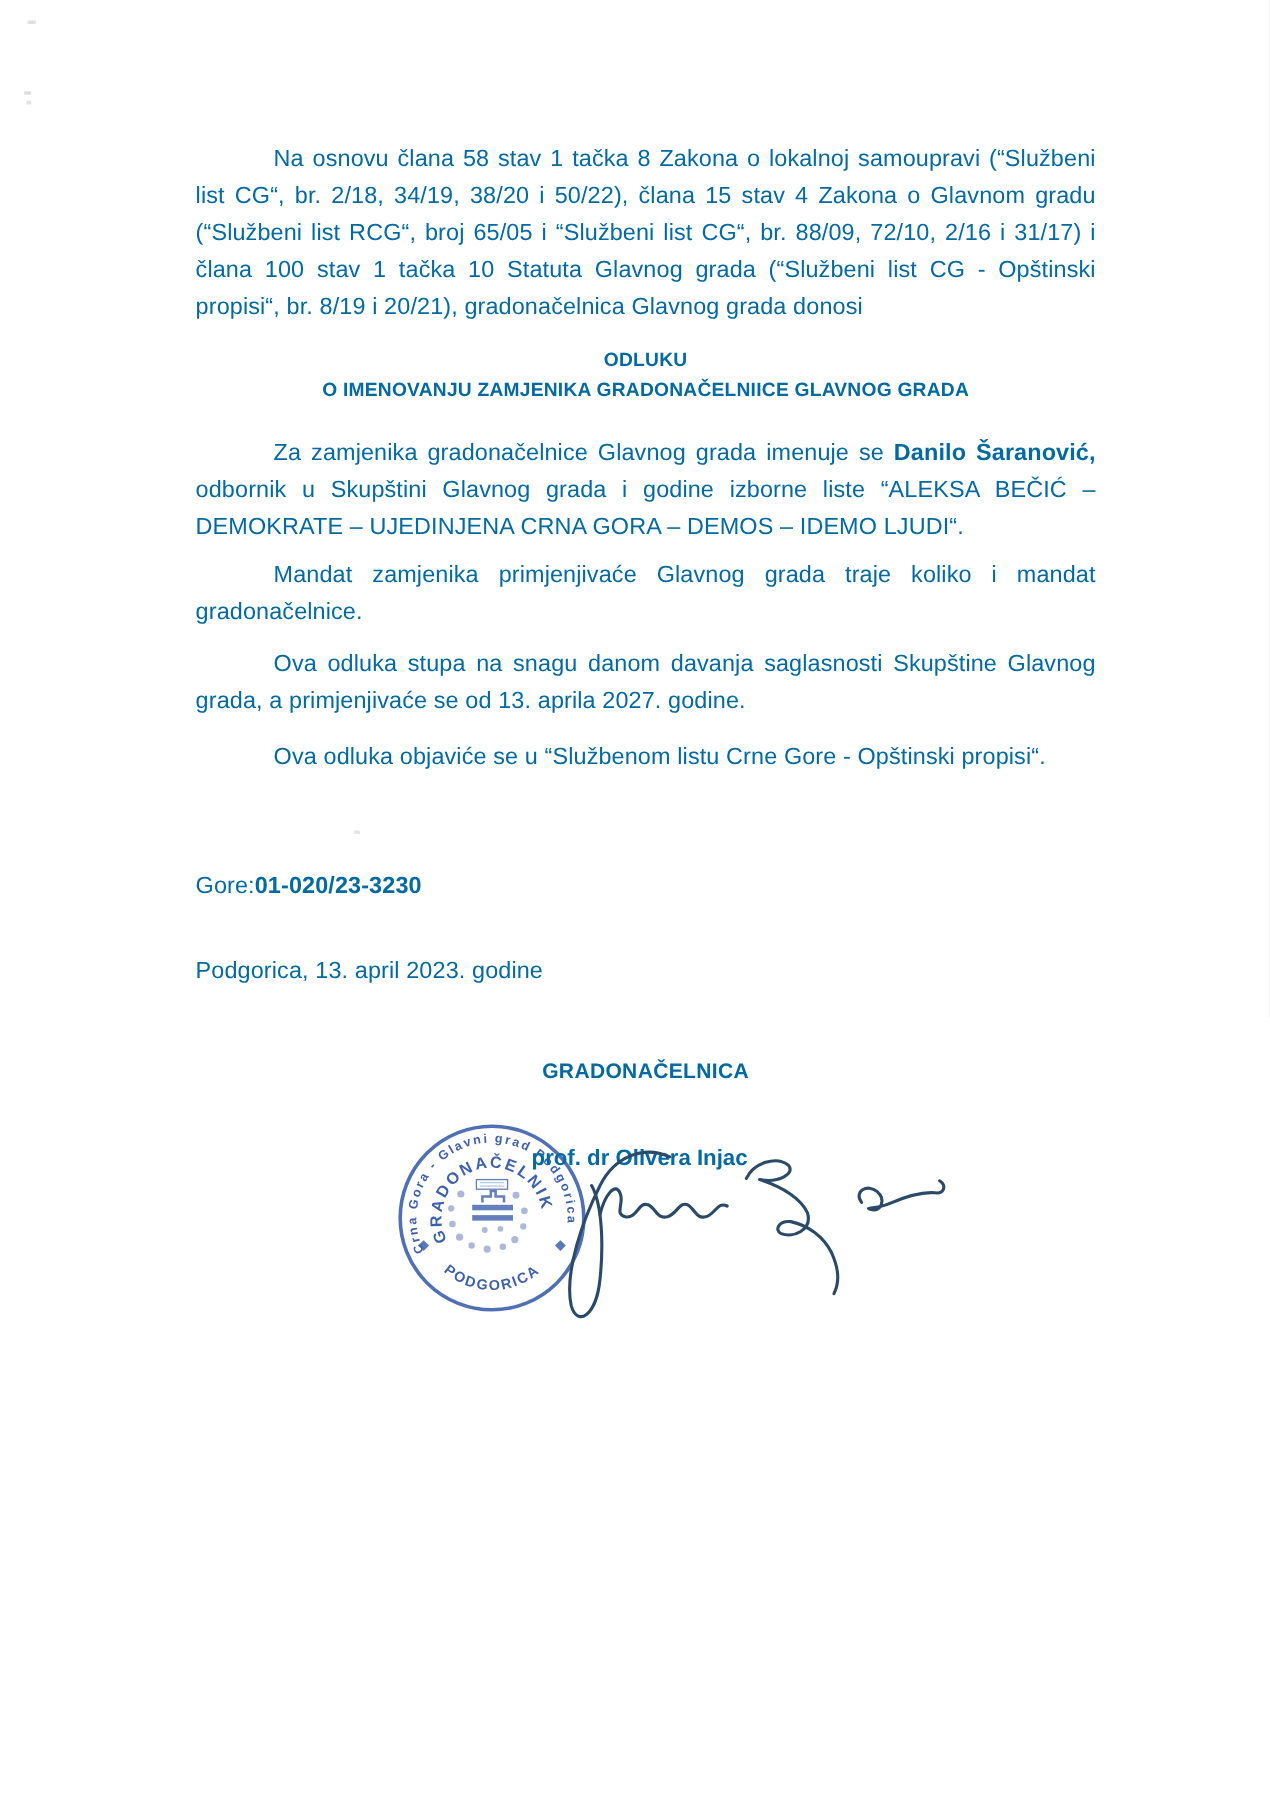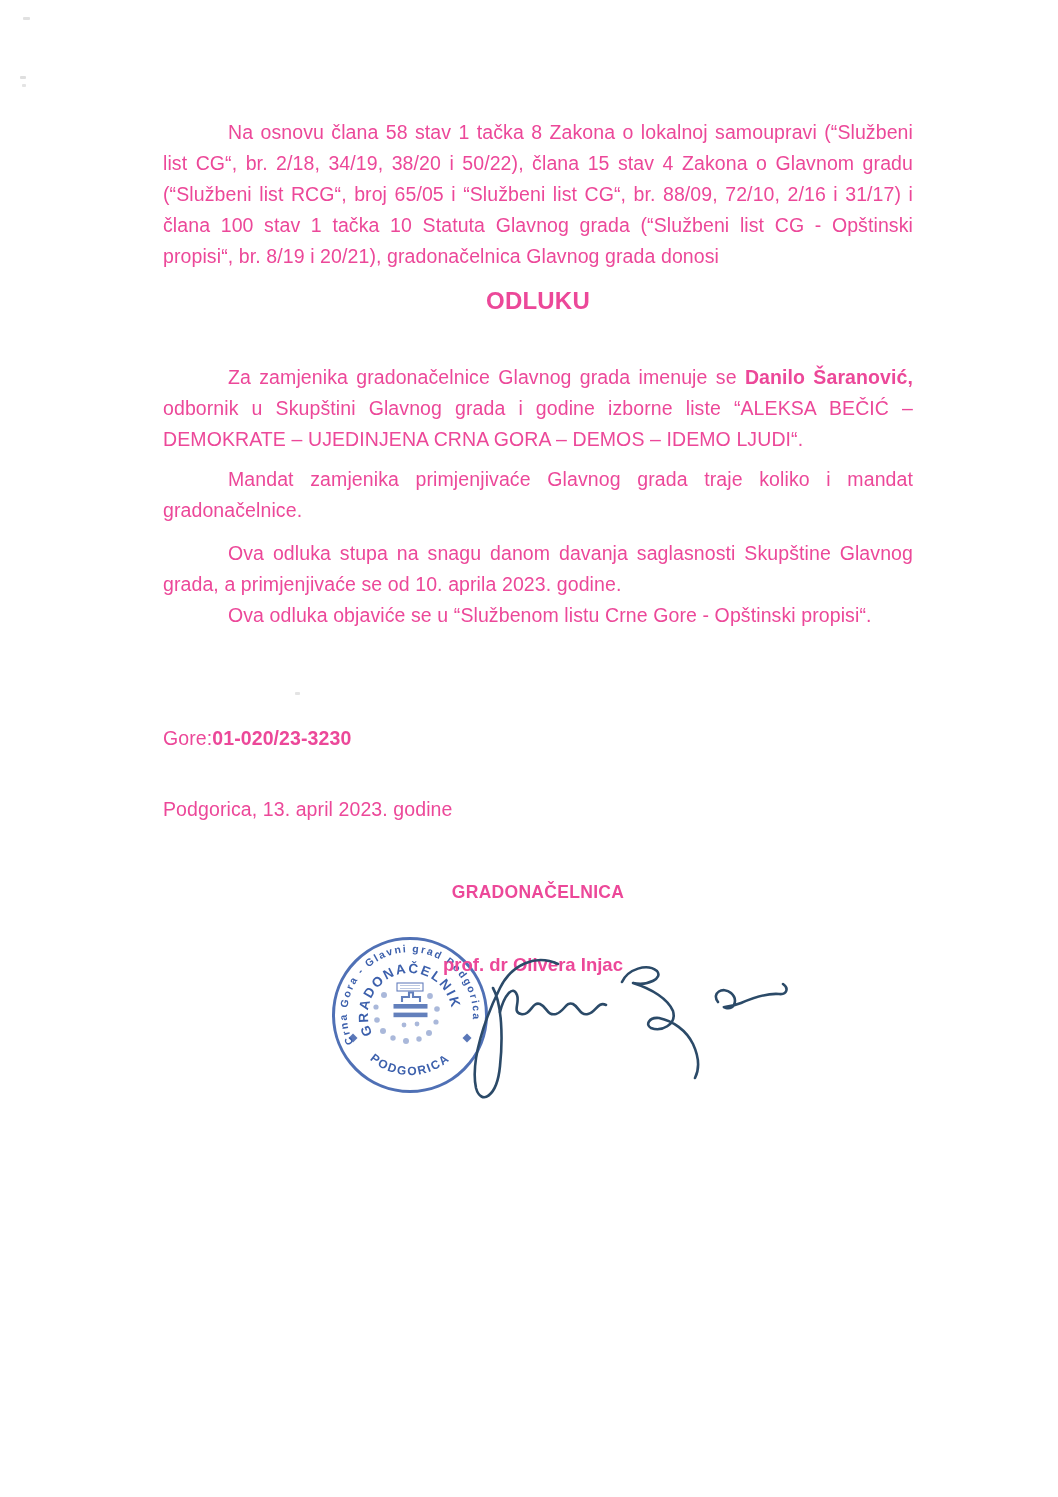--- a/index.html
+++ b/index.html
@@ -2,37 +2,37 @@
 <html><head>
 <meta charset="utf-8">
 <style>
   html,body{margin:0;padding:0;background:#e8e8e8;}
   .page{
     position:relative;
     width:1058px;height:1497px;
     background:#ffffff;
     overflow:hidden;
     font-family:"Liberation Sans", sans-serif;
-    color:#ec4899;
+    color:#0369a1;
   }
   .block{
     position:absolute;
     left:163px;width:750px;
     font-size:19.5px;
     line-height:31px;
     text-align:justify;
     letter-spacing:0.1px;
   }
   .indent{text-indent:65px;}
   .bold{font-weight:bold;}
   strong{font-weight:bold;}
   .title-block{
     position:absolute;left:163px;width:750px;
     text-align:center;font-weight:bold;
-    font-size:24px;line-height:25px;
+    font-size:16px;line-height:25px;
     letter-spacing:0.2px;
   }
   .sig-title{
     position:absolute;left:163px;width:750px;
     text-align:center;font-weight:bold;
     font-size:17.5px;letter-spacing:0.3px;
   }
   .sig-name{
     position:absolute;left:443px;top:954px;
     font-weight:bold;font-size:18.5px;
@@ -50,31 +50,32 @@
 
   <div class="speck" style="left:23px;top:17px;width:7px;height:3px;opacity:.55;"></div>
   <div class="speck" style="left:20px;top:76px;width:6px;height:3px;opacity:.6;"></div>
   <div class="speck" style="left:22px;top:84px;width:4px;height:3px;opacity:.5;"></div>
   <div class="speck" style="left:295px;top:692px;width:5px;height:3px;opacity:.5;"></div>
 
   <div class="block indent" style="top:117px;">Na osnovu člana 58 stav 1 tačka 8 Zakona o lokalnoj samoupravi (“Službeni list CG“, br. 2/18, 34/19, 38/20 i 50/22), člana 15 stav 4 Zakona o Glavnom gradu (“Službeni list RCG“, broj 65/05 i “Službeni list CG“, br. 88/09, 72/10, 2/16 i 31/17) i člana 100 stav 1 tačka 10 Statuta Glavnog grada (“Službeni list CG - Opštinski propisi“, br. 8/19 i 20/21), gradonačelnica Glavnog grada donosi</div>
 
   <div class="title-block" style="top:288px;">
     <div>ODLUKU</div>
+    <div>O IMENOVANJU ZAMJENIKA GRADONAČELNIICE GLAVNOG GRADA</div>
   </div>
 
   <div class="block indent" style="top:362px;">
     <span>Za zamjenika gradonačelnice Glavnog grada imenuje se </span><strong>Danilo Šaranović,</strong><span> odbornik u Skupštini Glavnog grada i godine izborne liste “ALEKSA BEČIĆ – DEMOKRATE – UJEDINJENA CRNA GORA – DEMOS – IDEMO LJUDI“.</span>
   </div>
 
   <div class="block indent" style="top:464px;">Mandat zamjenika primjenjivaće Glavnog grada traje koliko i mandat gradonačelnice.</div>
 
-  <div class="block indent" style="top:538px;">Ova odluka stupa na snagu danom davanja saglasnosti Skupštine Glavnog grada, a primjenjivaće se od 10. aprila 2023. godine.</div>
+  <div class="block indent" style="top:538px;">Ova odluka stupa na snagu danom davanja saglasnosti Skupštine Glavnog grada, a primjenjivaće se od 13. aprila 2027. godine.</div>
 
-  <div class="block indent" style="top:600px;">Ova odluka objaviće se u “Službenom listu Crne Gore - Opštinski propisi“.</div>
+  <div class="block indent" style="top:616px;">Ova odluka objaviće se u “Službenom listu Crne Gore - Opštinski propisi“.</div>
 
   <div class="block single-line" style="top:723px;">
     <span>Gore:</span><span class="bold">01-020/23-3230</span>
   </div>
 
   <div class="block single-line" style="top:775px;margin-top:19px;">Podgorica, 13. april 2023. godine</div>
 
   <div class="sig-title" style="top:882px;">GRADONAČELNICA</div>
 
   <svg class="stamp-svg" viewBox="0 0 180 180">

